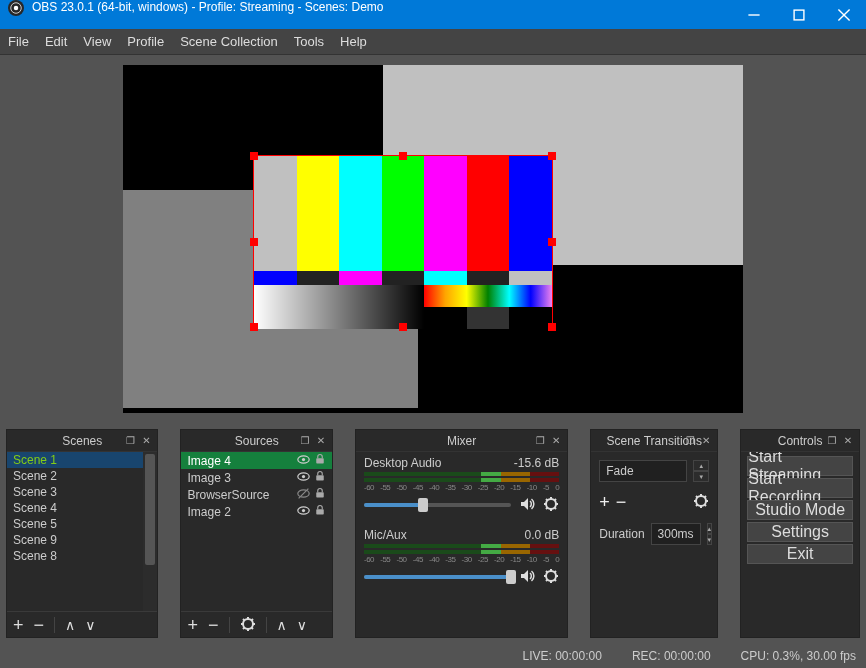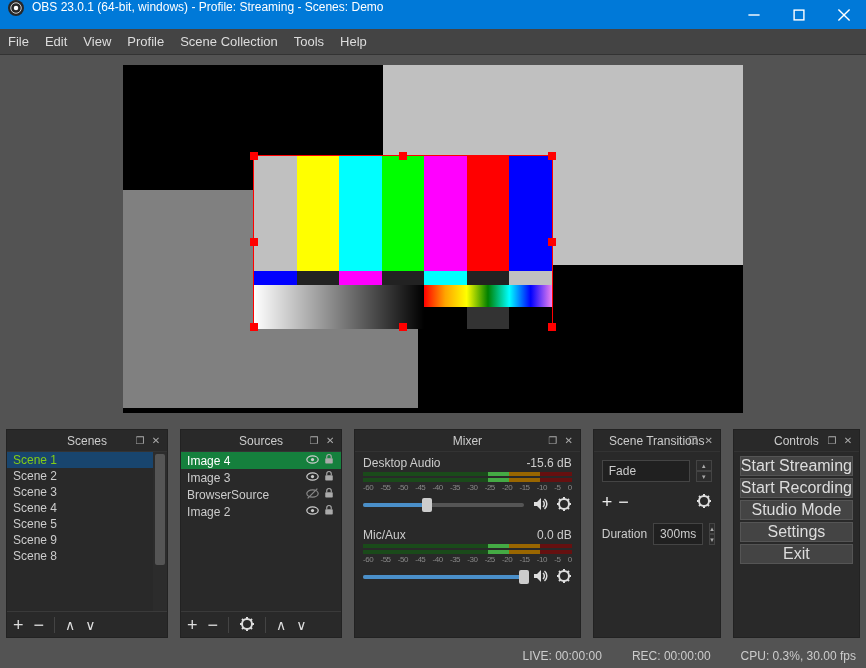--- a/index.html
+++ b/index.html
@@ -19,21 +19,21 @@
   .smpte { position:absolute; left:130px; top:90px; width:300px; height:173px; border:1px solid #ff0000; }
   .smpte .bars { height: 115px; display:flex; }
   .smpte .bars div { flex:1; }
   .smpte .mid { height:14px; display:flex; }
   .smpte .mid div { flex:1; }
   .smpte .low { height:44px; display:flex; }
   .smpte .handle { position:absolute; width:8px; height:8px; background:#ff0000; }
   .handle.tl2{left:-4px;top:-4px}.handle.tm{left:calc(50% - 4px);top:-4px}.handle.tr2{right:-4px;top:-4px}
   .handle.ml2{left:-4px;top:calc(50% - 4px)}.handle.mr{right:-4px;top:calc(50% - 4px)}
   .handle.bl{left:-4px;bottom:-4px}.handle.bm{left:calc(50% - 4px);bottom:-4px}.handle.br{right:-4px;bottom:-4px}
-  .panels { flex: 1; display: flex; gap: 12px; padding: 6px; }
+  .panels { flex: 1; display: flex; gap: 22px; padding: 6px; }
   .panel { background: #292929; display:flex; flex-direction:column; border:1px solid #222; }
   .panel-header { height: 22px; background: #292929; color:#ccc; font-size:12px; display:flex; align-items:center; justify-content:center; position:relative; border-bottom:1px solid #333;}
   .panel-header .icons { position:absolute; right:4px; display:flex; gap:2px; }
   .panel-header .icons span { width:14px; height:14px; display:flex; align-items:center; justify-content:center; font-size:10px; color:#aaa; cursor:default;}
   .panel-body { flex:1; overflow:hidden; position:relative; }
   .panel-footer { height:26px; border-top:1px solid #3a3a3a; display:flex; align-items:center; padding:0 6px; gap:10px; color:#ccc; }
   .panel-footer .ibtn { font-size:18px; line-height:1; color:#ddd; cursor:default; }
   .panel-footer .sep { width:1px; height:16px; background:#444; }
   .list-col { position:absolute; inset:0; overflow-y:auto; }
   .list-item { height:16px; padding:0 6px; color:#ccc; font-size:12px; display:flex; align-items:center; }

